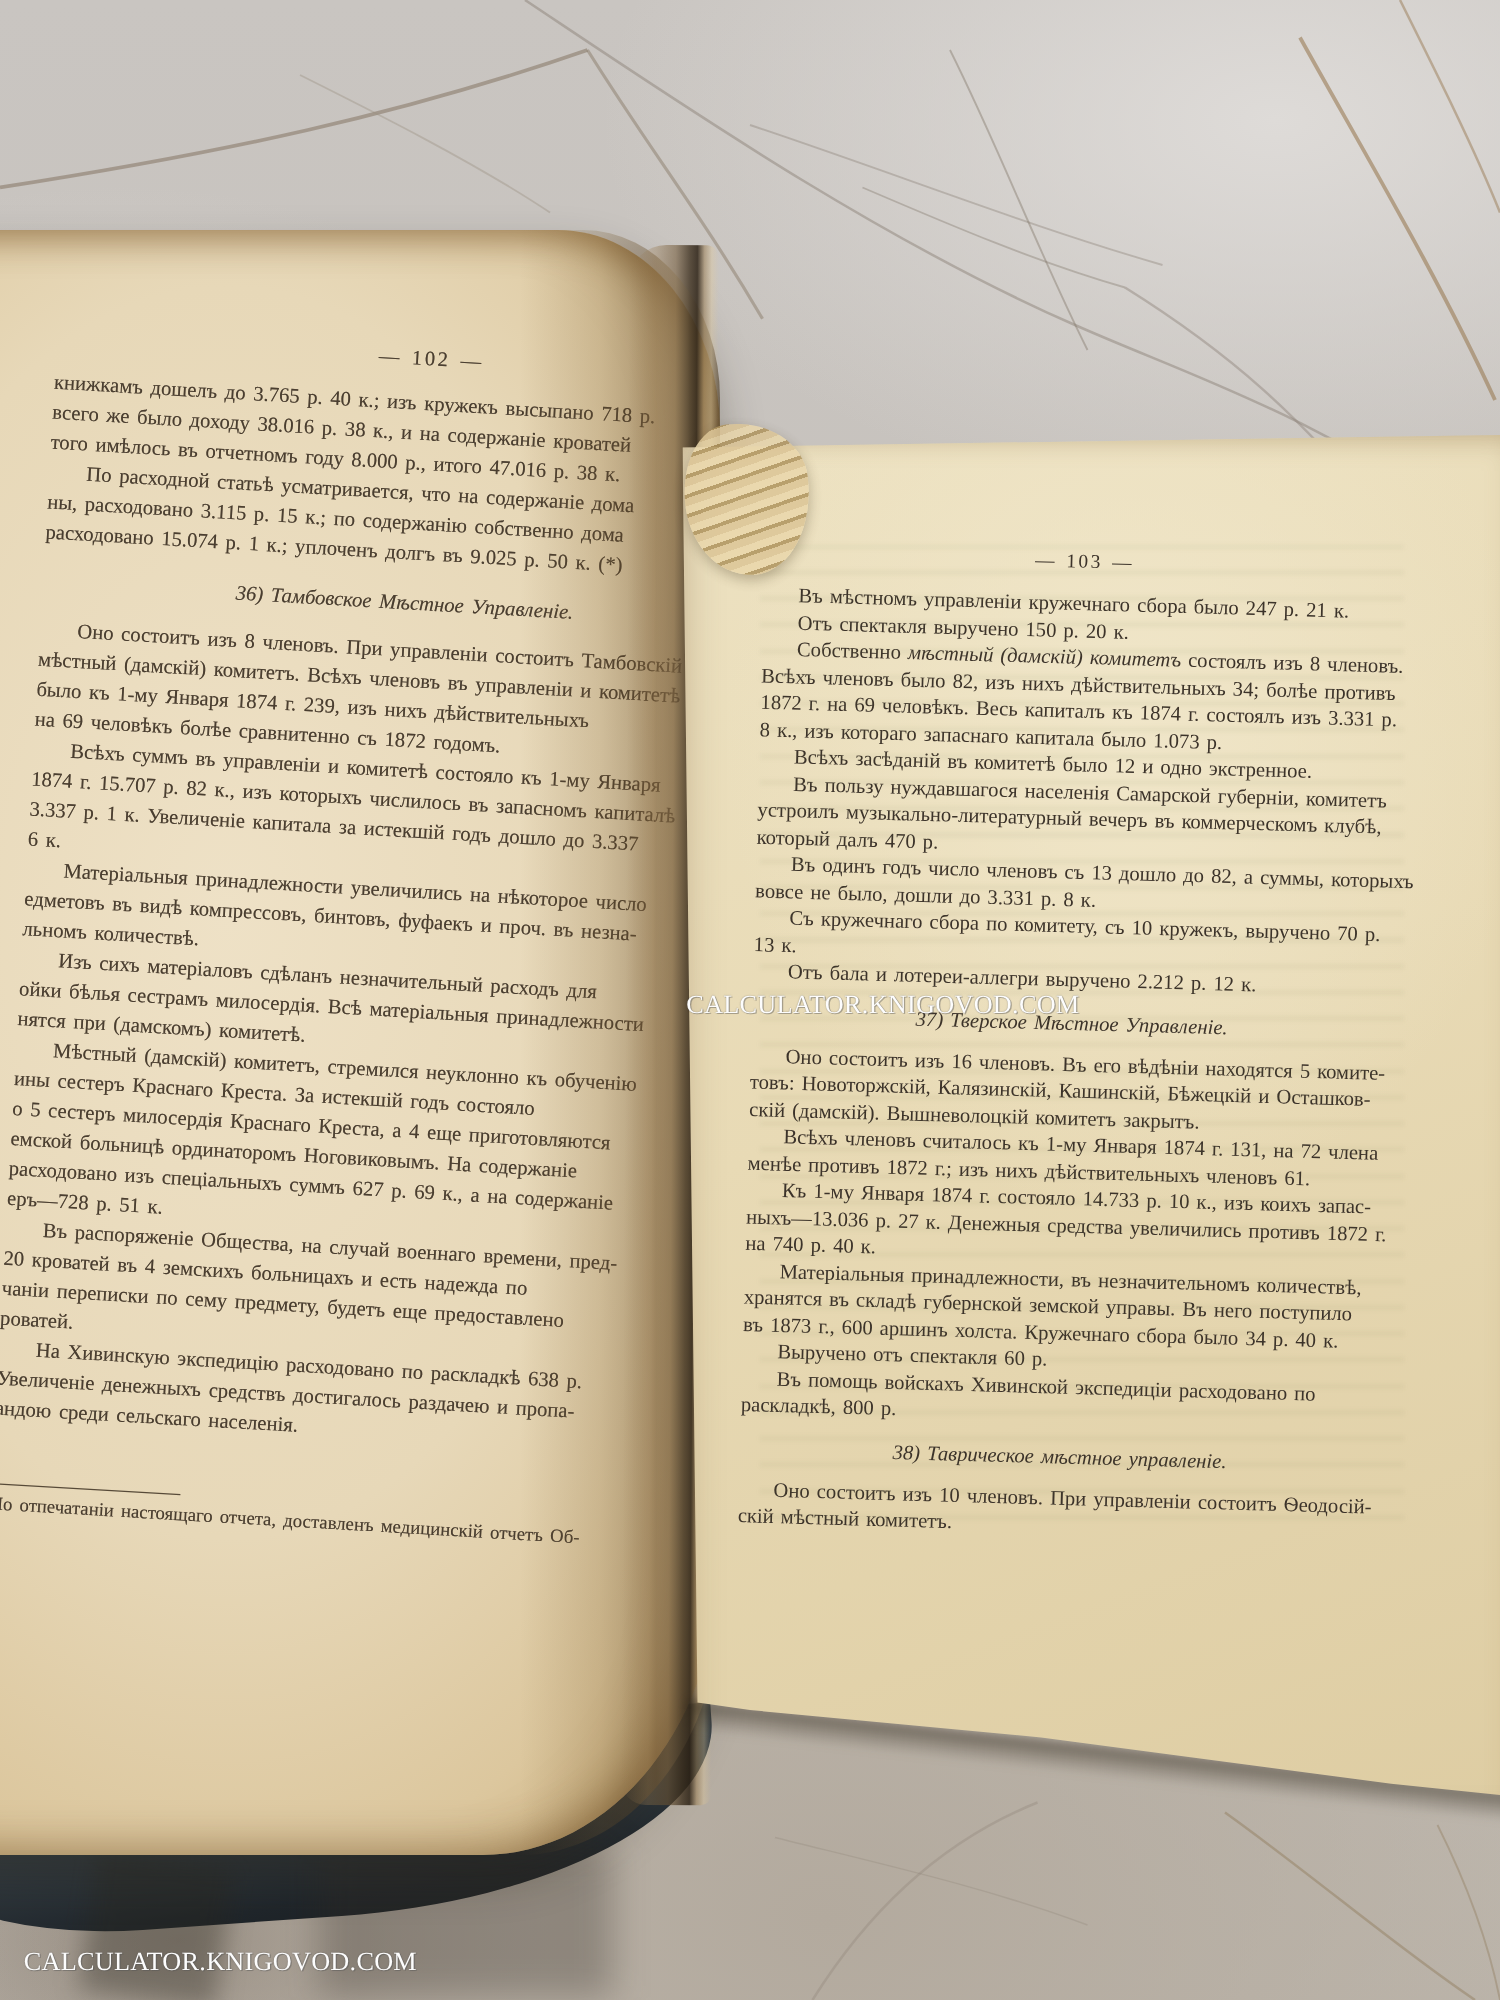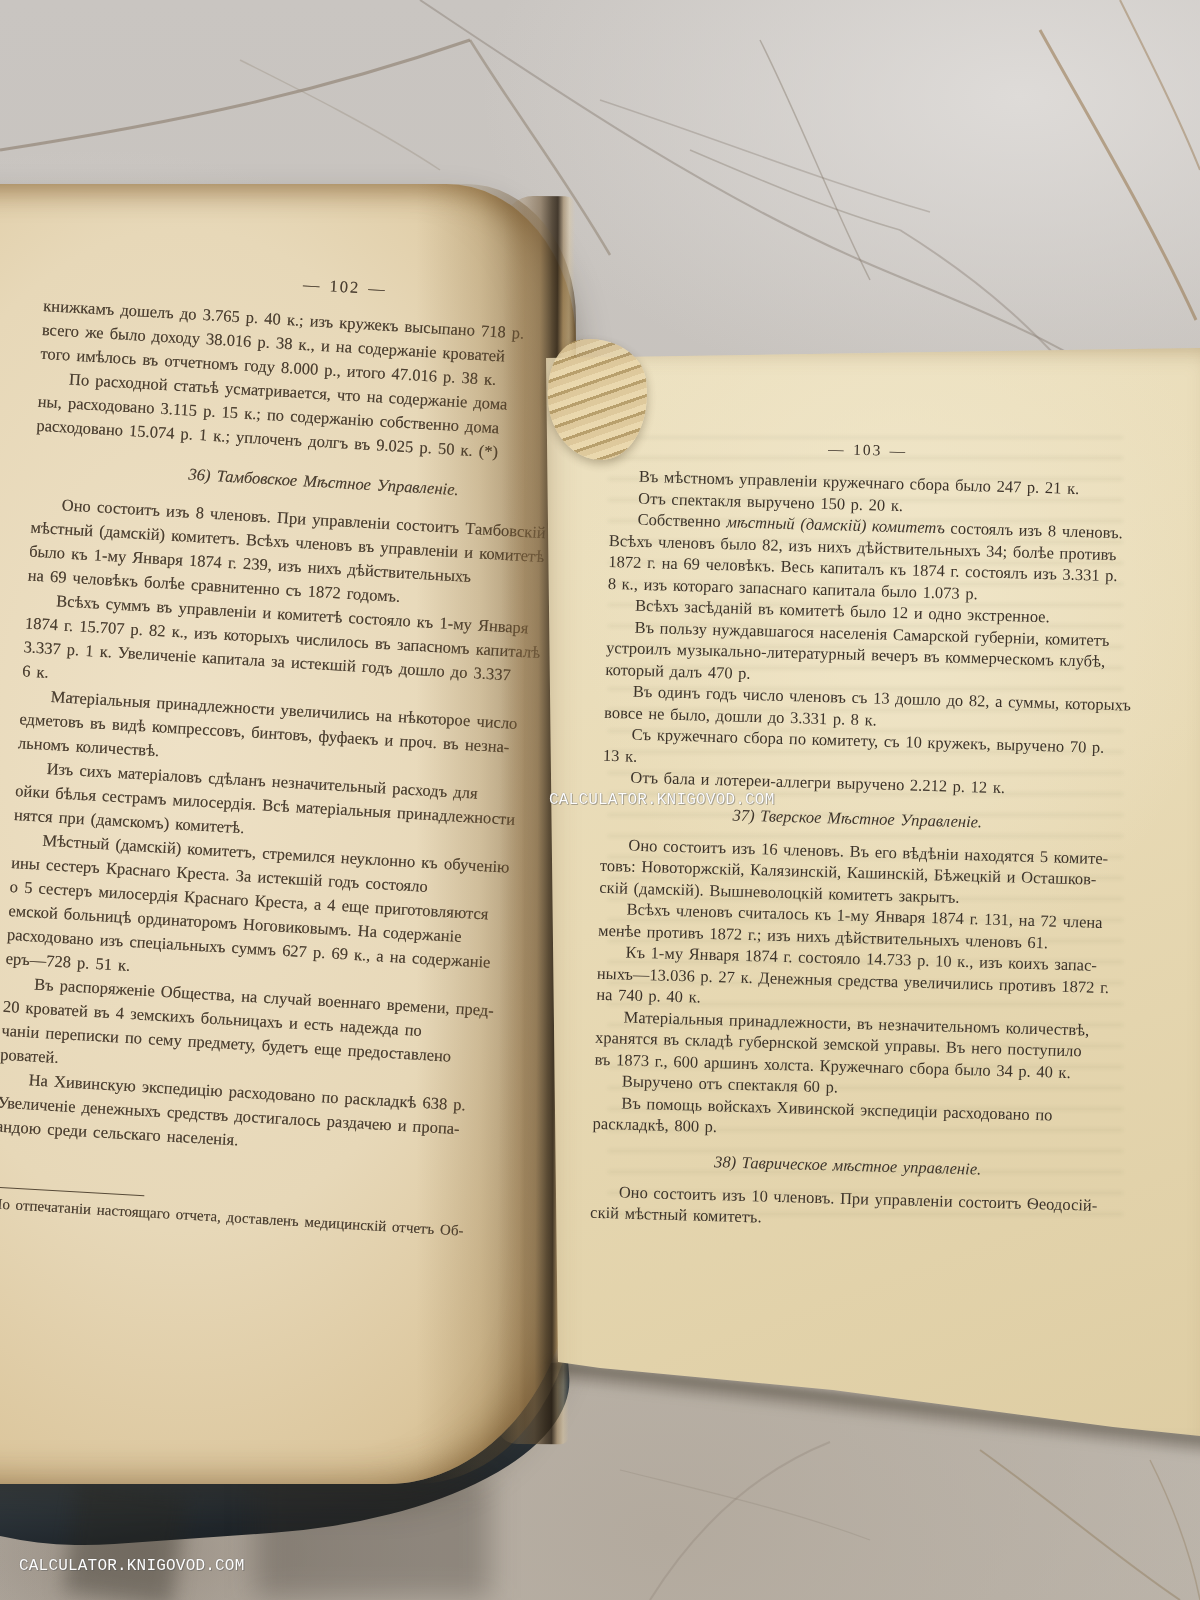--- a/index.html
+++ b/index.html
@@ -94,22 +94,22 @@
     color:#3c332a;font-size:16.5px;word-spacing:1.5px;
   }
   .rp-num{text-align:center;letter-spacing:2px;height:18px;margin-bottom:14px;font-size:15.5px;}
   .rp-ln{white-space:nowrap;height:21.5px;}
   .rp-ln.ind{padding-left:28px;}
   .rp-head{text-align:center;font-style:italic;height:22px;margin:13px 0 11px;white-space:nowrap;}
   .it{font-style:italic;}
   
   .wm{
     position:absolute;z-index:10;color:#fdfdfd;
-    font-family:Liberation Mono, monospace;
-    font-size:16px;letter-spacing:.2px;
+    font-family:Liberation Serif, serif;
+    font-size:21px;letter-spacing:.2px;
     text-shadow:0 0 1px rgba(70,70,70,.65),1px 1px 0 rgba(90,90,90,.4);
   }
   .wm-center{left:549px;top:791px;}
   .wm-bottom{left:19px;top:1557px;}
 </style>
 </head>
 <body>
 
 <div class="stage">
 

